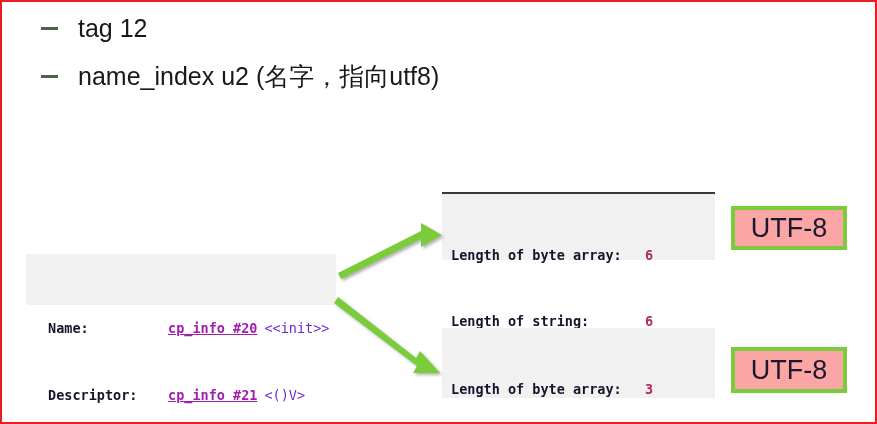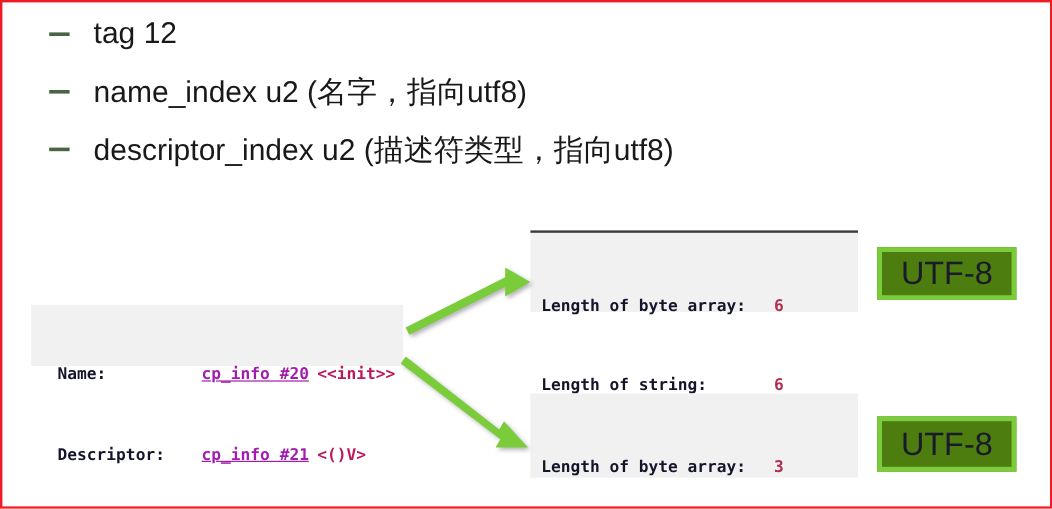--- a/index.html
+++ b/index.html
@@ -84,22 +84,23 @@
     font-weight: bold;
     color: #14142b;
   }
   .lb-ref {
     color: #a21caf;
     text-decoration: underline;
     font-weight: bold;
     margin-right: 7px;
   }
   .lb-val {
-    color: #be185d;
-    font-weight: bold;
+    color: #6d28d9;
+    font-weight: normal;
+    margin-top: 16px;
   }
 
   #top-box {
     left: 440px;
     top: 190px;
     width: 273px;
     height: 68px;
     padding: 6px 9px 0 9px;
     border-top: 2px solid #3a3a3a;
   }
@@ -128,21 +129,21 @@
   }
   .ib-val.right {
     flex: 1;
     text-align: right;
   }
 
   
   .utf-box {
     position: absolute;
     border: 4px solid #7ACC3A;
-    background: #4d7c0f;
+    background: #fca5a5;
     display: flex;
     align-items: center;
     justify-content: center;
     box-sizing: border-box;
   }
   .utf-box span {
     font-size: 27px;
     color: #1a1a2e;
     font-family: "Liberation Sans", sans-serif;
     letter-spacing: 0px;
@@ -184,26 +185,20 @@
       <div class="bullet-text">tag 12</div>
     </div>
 
     <div class="bullet-row">
       <div class="bullet-dash">
           <span></span>
         </div>
       <div class="bullet-text">name_index u2 (名字，指向utf8)</div>
     </div>
 
-    <div class="bullet-row">
-      <div class="bullet-dash">
-          <span></span>
-        </div>
-      <div class="bullet-text">descriptor_index u2 (描述符类型，指向utf8)</div>
-    </div>
 
   </div>
 
   <div class="codebox" id="left-box">
     <div class="lb-row">
       <span class="lb-label">Name:</span>
       <span class="lb-ref">cp_info #20</span>
       <span class="lb-val">&lt;&lt;init&gt;&gt;</span>
     </div>
     <div class="lb-row">

